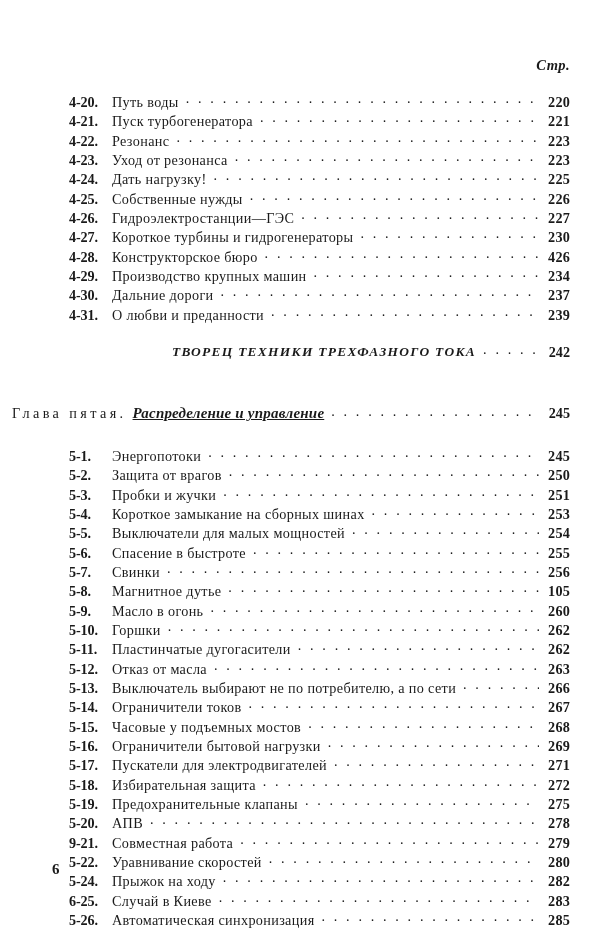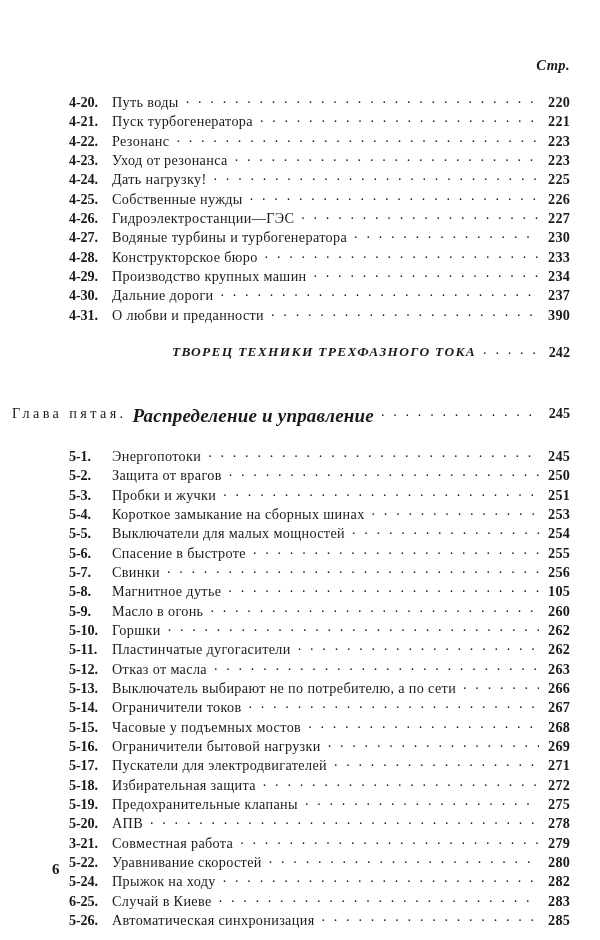--- a/index.html
+++ b/index.html
@@ -124,23 +124,24 @@
   .special.chapter {
     margin-top: 28px;
   }
   .special.chapter .chap-label {
     letter-spacing: 3.4px;
     font-size: 14.2px;
   }
   .special.chapter .chap-name {
     font-style: italic;
     font-weight: bold;
-    font-size: 19px;
+    font-size: 15px;
     padding-left: 6px;
     letter-spacing: 0.2px;
+    text-decoration: underline;
   }
 
   .special .leader {
     flex: 1 1 auto;
     overflow: hidden;
     margin: 0 5px 0 7px;
     position: relative;
     height: 1em;
   }
   .special .leader::before {
@@ -216,47 +217,47 @@
           <span class="pg">226</span>
         </div>
         <div class="entry">
           <span class="num w-wide">4-26.</span>
           <span class="title">Гидроэлектростанции—ГЭС</span>
           <span class="leader"></span>
           <span class="pg">227</span>
         </div>
         <div class="entry">
           <span class="num w-wide">4-27.</span>
-          <span class="title">Водяные турбины и турбогенератора</span>
+          <span class="title">Короткое турбины и гидрогенераторы</span>
           <span class="leader"></span>
           <span class="pg">230</span>
         </div>
         <div class="entry">
           <span class="num w-wide">4-28.</span>
           <span class="title">Конструкторское бюро</span>
           <span class="leader"></span>
-          <span class="pg">233</span>
+          <span class="pg">426</span>
         </div>
         <div class="entry">
           <span class="num w-wide">4-29.</span>
           <span class="title">Производство крупных машин</span>
           <span class="leader"></span>
           <span class="pg">234</span>
         </div>
         <div class="entry">
           <span class="num w-wide">4-30.</span>
           <span class="title">Дальние дороги</span>
           <span class="leader"></span>
           <span class="pg">237</span>
         </div>
         <div class="entry">
           <span class="num w-wide">4-31.</span>
           <span class="title">О любви и преданности</span>
           <span class="leader"></span>
-          <span class="pg">390</span>
+          <span class="pg">239</span>
         </div>
       </div>
 
     <div class="gap-lg"></div>
 
     <div class="special sect-title">
       <span class="title">ТВОРЕЦ ТЕХНИКИ ТРЕХФАЗНОГО ТОКА</span>
       <span class="leader"></span>
       <span class="pg">242</span>
     </div>
@@ -387,21 +388,21 @@
           <span class="leader"></span>
           <span class="pg">275</span>
         </div>
         <div class="entry">
           <span class="num w-wide">5-20.</span>
           <span class="title">АПВ</span>
           <span class="leader"></span>
           <span class="pg">278</span>
         </div>
         <div class="entry">
-          <span class="num w-wide">3-21.</span>
+          <span class="num w-wide">9-21.</span>
           <span class="title">Совместная работа</span>
           <span class="leader"></span>
           <span class="pg">279</span>
         </div>
         <div class="entry">
           <span class="num w-wide">5-22.</span>
           <span class="title">Уравнивание скоростей</span>
           <span class="leader"></span>
           <span class="pg">280</span>
         </div>

